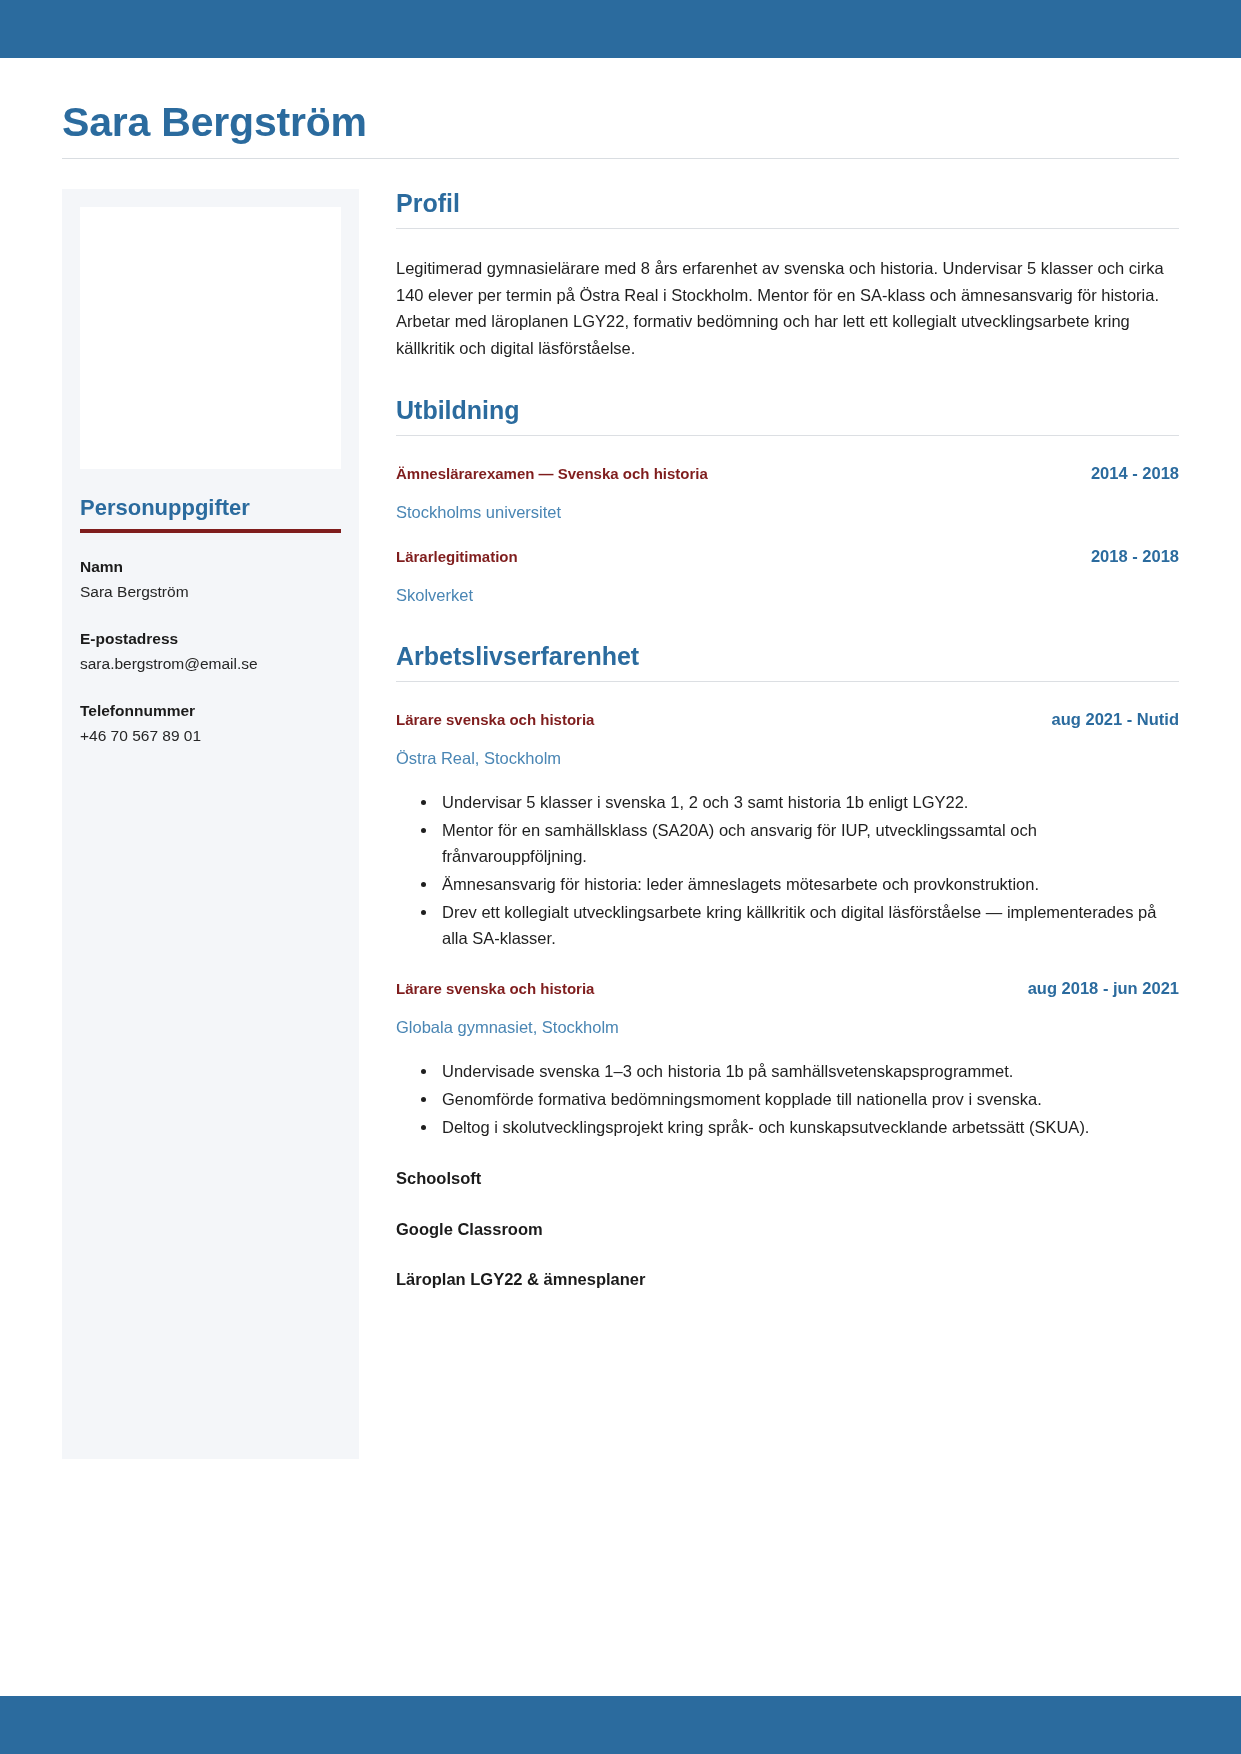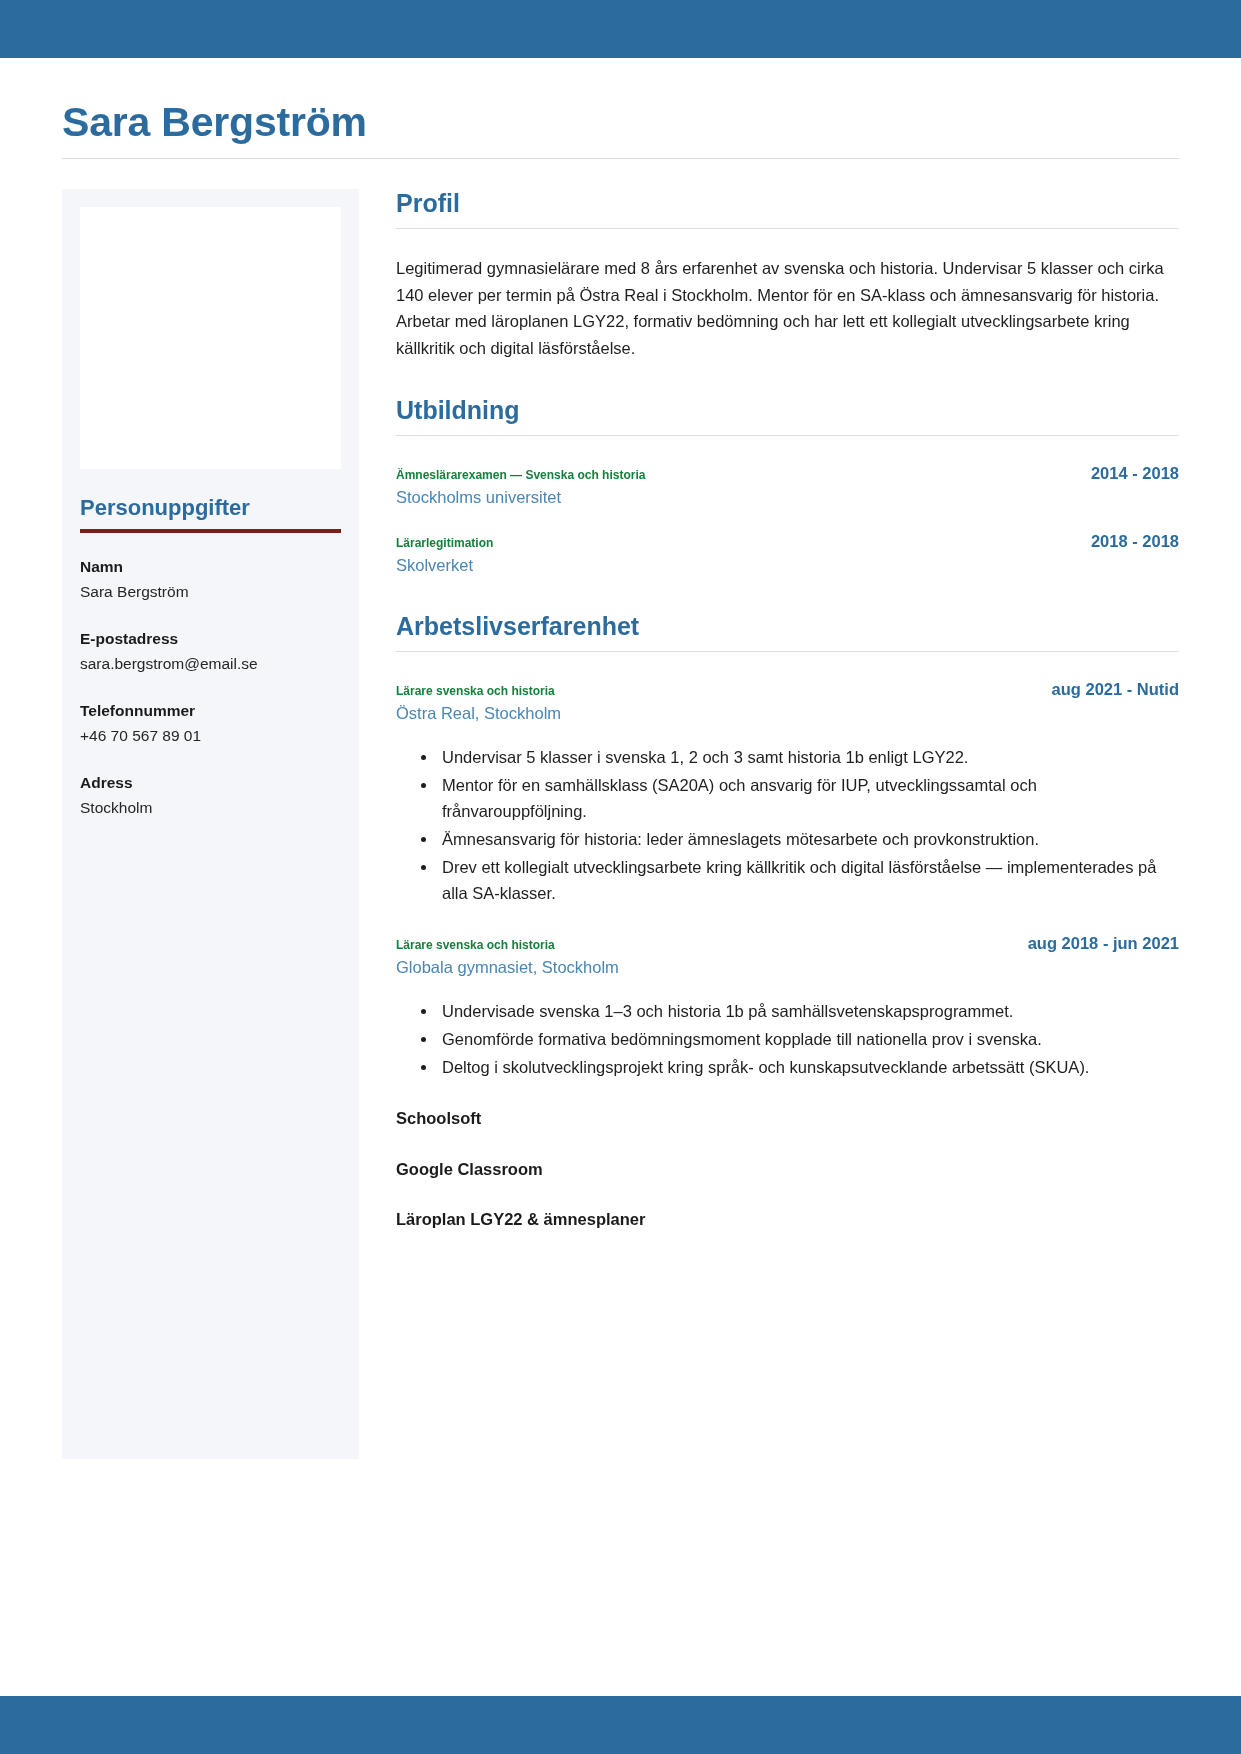--- a/index.html
+++ b/index.html
@@ -134,37 +134,37 @@
   .entry.tight {
     margin-top: 20px;
   }
   .entry-head {
     display: flex;
     justify-content: space-between;
     align-items: baseline;
     gap: 16px;
   }
   .entry-title {
-    font-size: 12px;
-    font-weight: bold;
-    color: #15803d;
+    font-size: 15px;
+    font-weight: bold;
+    color: #7f1d1d;
     line-height: 1.4;
   }
   .entry-date {
     font-size: 16.5px;
     font-weight: bold;
     color: #2b6b9e;
     white-space: nowrap;
     line-height: 1.4;
   }
   .entry-sub {
     font-size: 16.5px;
     color: #4a86b4;
     line-height: 1.45;
-    margin-top: 1px;
+    margin-top: 16px;
   }
   ul.bullets {
     margin: 18px 0 0 0;
     padding-left: 42px;
     list-style: disc;
   }
   ul.bullets li {
     font-size: 16.5px;
     line-height: 1.58;
     color: #1f1f1f;
@@ -210,24 +210,20 @@
         <div class="field">
           <div class="field-label">E-postadress</div>
           <div class="field-value">sara.bergstrom@email.se</div>
         </div>
 
         <div class="field">
           <div class="field-label">Telefonnummer</div>
           <div class="field-value">+46 70 567 89 01</div>
         </div>
 
-        <div class="field">
-          <div class="field-label">Adress</div>
-          <div class="field-value">Stockholm</div>
-        </div>
       </aside>
 
       <main class="main">
 
         <section class="section">
           <h2 class="section-title">Profil</h2>
           <p class="profile-text">Legitimerad gymnasielärare med 8 års erfarenhet av svenska och historia. Undervisar 5 klasser och cirka 140 elever per termin på Östra Real i Stockholm. Mentor för en SA-klass och ämnesansvarig för historia. Arbetar med läroplanen LGY22, formativ bedömning och har lett ett kollegialt utvecklingsarbete kring källkritik och digital läsförståelse.</p>
         </section>
 
         <section class="section">

